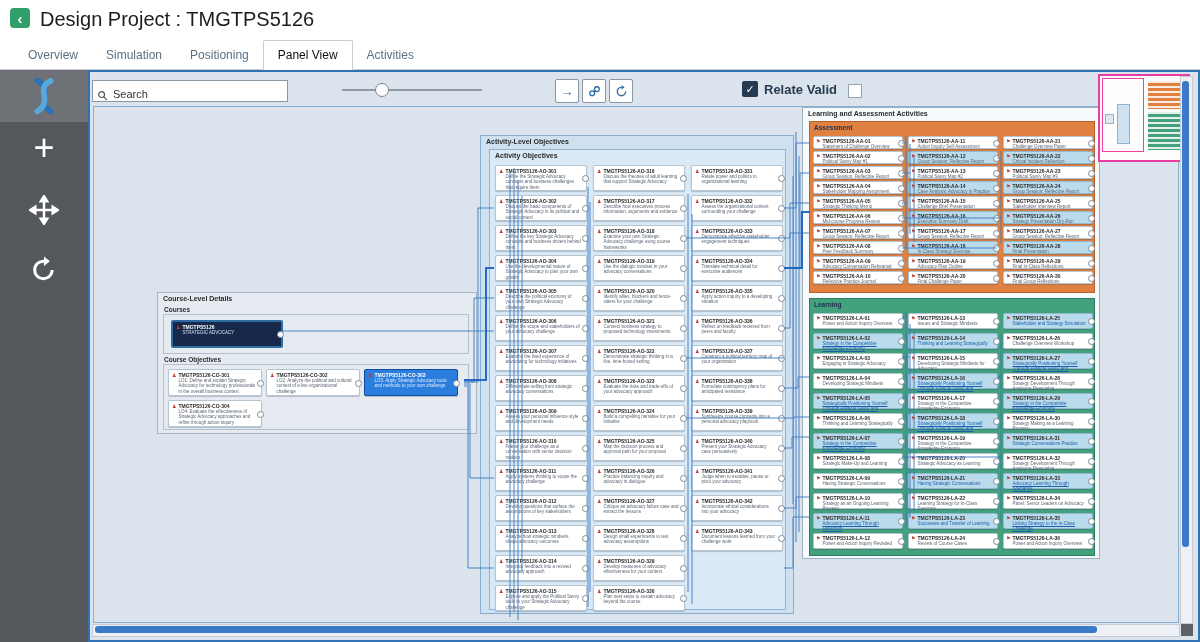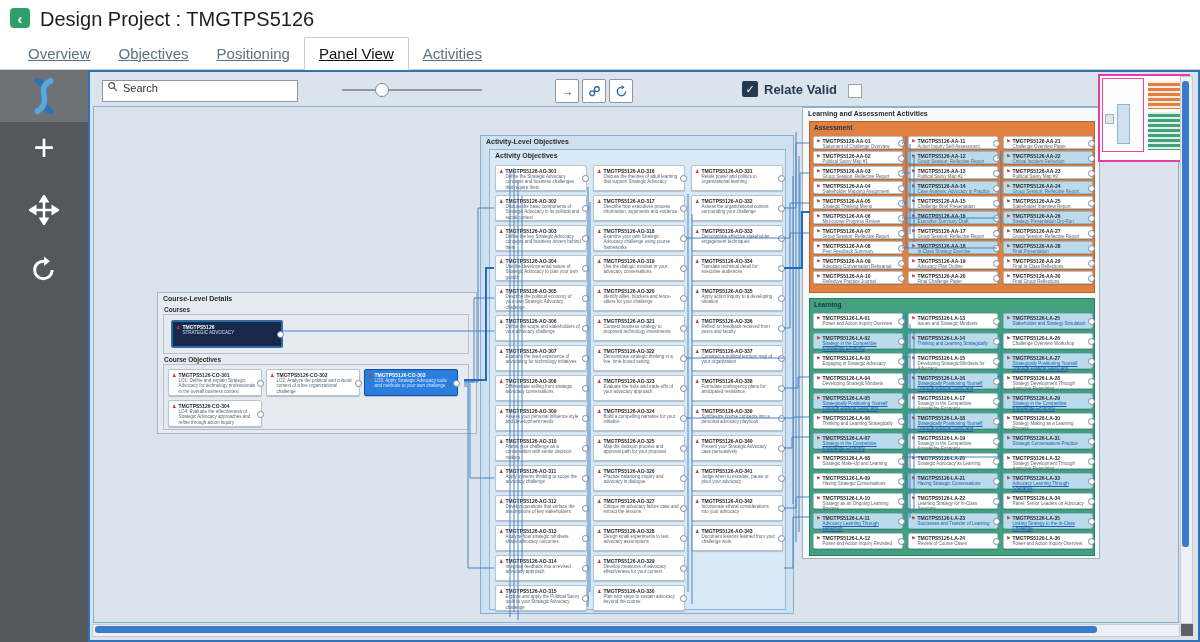--- a/index.html
+++ b/index.html
@@ -5,34 +5,34 @@
   html,body{margin:0;padding:0;background:#fff;}
   .page{position:relative;width:1200px;height:642px;background:#fff;font-family:"Liberation Sans",sans-serif;overflow:hidden;}
   
   .header{position:absolute;left:0;top:0;width:100%;height:38px;background:#fff;}
   .back-btn{position:absolute;left:10px;top:8px;width:20px;height:20px;background:#2f9e68;border-radius:4px;color:#fff;
     font-size:15px;font-weight:bold;display:flex;align-items:center;justify-content:center;cursor:pointer;}
   .page-title{position:absolute;left:40px;top:8px;font-size:20px;color:#1c1c1c;font-weight:500;}
   
   .tabbar{position:absolute;left:0;top:38px;width:100%;height:32px;border-bottom:1px solid #c9ced3;background:#fff;
     display:flex;align-items:flex-end;padding-left:14px;box-sizing:border-box;}
-  .tab{font-size:15px;color:#5a7184;text-decoration:underline;padding:7px 14px;cursor:pointer;white-space:nowrap;}
+  .tab{font-size:12px;color:#5a7184;padding:7px 14px;cursor:pointer;white-space:nowrap;}
   .tab.active{color:#101010;background:#fff;border:1px solid #c9ced3;border-bottom:1px solid #fff;margin-bottom:-1px;border-radius:2px 2px 0 0;}
   
   .sidebar{position:absolute;left:0;top:70px;width:88px;height:572px;background:#54575b;}
   .logo-cell{position:absolute;left:0;top:0;width:88px;height:52px;background:#6e7276;display:flex;align-items:center;justify-content:center;}
   .side-btn{position:absolute;left:0;width:88px;height:40px;display:flex;align-items:center;justify-content:center;color:#fff;cursor:pointer;}
   .side-plus{top:58px;font-size:36px;font-weight:300;line-height:1;}
   .side-move{top:120px;}
   .side-rotate{top:180px;}
   
   .canvas{position:absolute;left:88px;top:70px;width:1112px;height:572px;background:#dbe3ec;border:2px solid #2f73b6;box-sizing:border-box;}
   .diagram-frame{position:absolute;left:3px;top:34px;width:1084px;height:515px;border:1px solid #86aed1;z-index:1;}
   
-  .search-box{position:absolute;left:12px;top:8px;width:194px;height:20px;background:#fff;border:1px solid #8a96a2;z-index:4;display:flex;align-items:flex-start;}
+  .search-box{position:absolute;left:2px;top:8px;width:194px;height:20px;background:#fff;border:1px solid #8a96a2;z-index:4;display:flex;align-items:flex-end;}
   .search-glyph{margin:0 3px 0 4px;display:flex;}
   .search-input{border:none;outline:none;flex:1;font-size:11px;font-family:"Liberation Sans",sans-serif;color:#222;background:transparent;}
   .search-input::placeholder{color:#333;}
   .slider-track{position:absolute;left:252px;top:17px;width:140px;height:2px;background:#8f9aa5;z-index:4;}
   .slider-handle{position:absolute;left:285px;top:11px;width:12px;height:12px;border-radius:50%;background:#fdfdfd;border:1px solid #7c8893;z-index:5;cursor:pointer;}
   .tool-btn{position:absolute;top:7px;width:22px;height:22px;background:#fff;border:1px solid #8a96a2;border-radius:2px;z-index:4;
     display:flex;align-items:center;justify-content:center;color:#2e6da4;font-size:13px;cursor:pointer;}
   .btn-arrow{left:465px;} .btn-link{left:492px;} .btn-refresh{left:519px;}
   .dv-icon{position:absolute;left:652px;top:9px;width:16px;height:16px;background:#253a50;border-radius:2px;color:#fff;font-size:11px;
     display:flex;align-items:center;justify-content:center;z-index:4;}
@@ -107,21 +107,21 @@
 
   <div class="header">
     <div class="back-btn">
         <span>‹</span>
       </div>
     <div class="page-title">Design Project : TMGTPS5126</div>
   </div>
 
   <div class="tabbar">
     <div class="tab">Overview</div>
-    <div class="tab">Objectives</div>
+    <div class="tab">Simulation</div>
     <div class="tab">Positioning</div>
     <div class="tab active">Panel View</div>
     <div class="tab">Activities</div>
   </div>
 
   <div class="sidebar">
     <div class="logo-cell">
       <svg viewBox="0 0 40 40" width="38" height="38">
         <path d="M13 4 C30 12 10 26 27 36" fill="none" stroke="#2a72b8" stroke-width="6" stroke-linecap="round"></path>
         <path d="M27 4 C10 12 30 26 13 36" fill="none" stroke="#58a8dc" stroke-width="6" stroke-linecap="round"></path>

